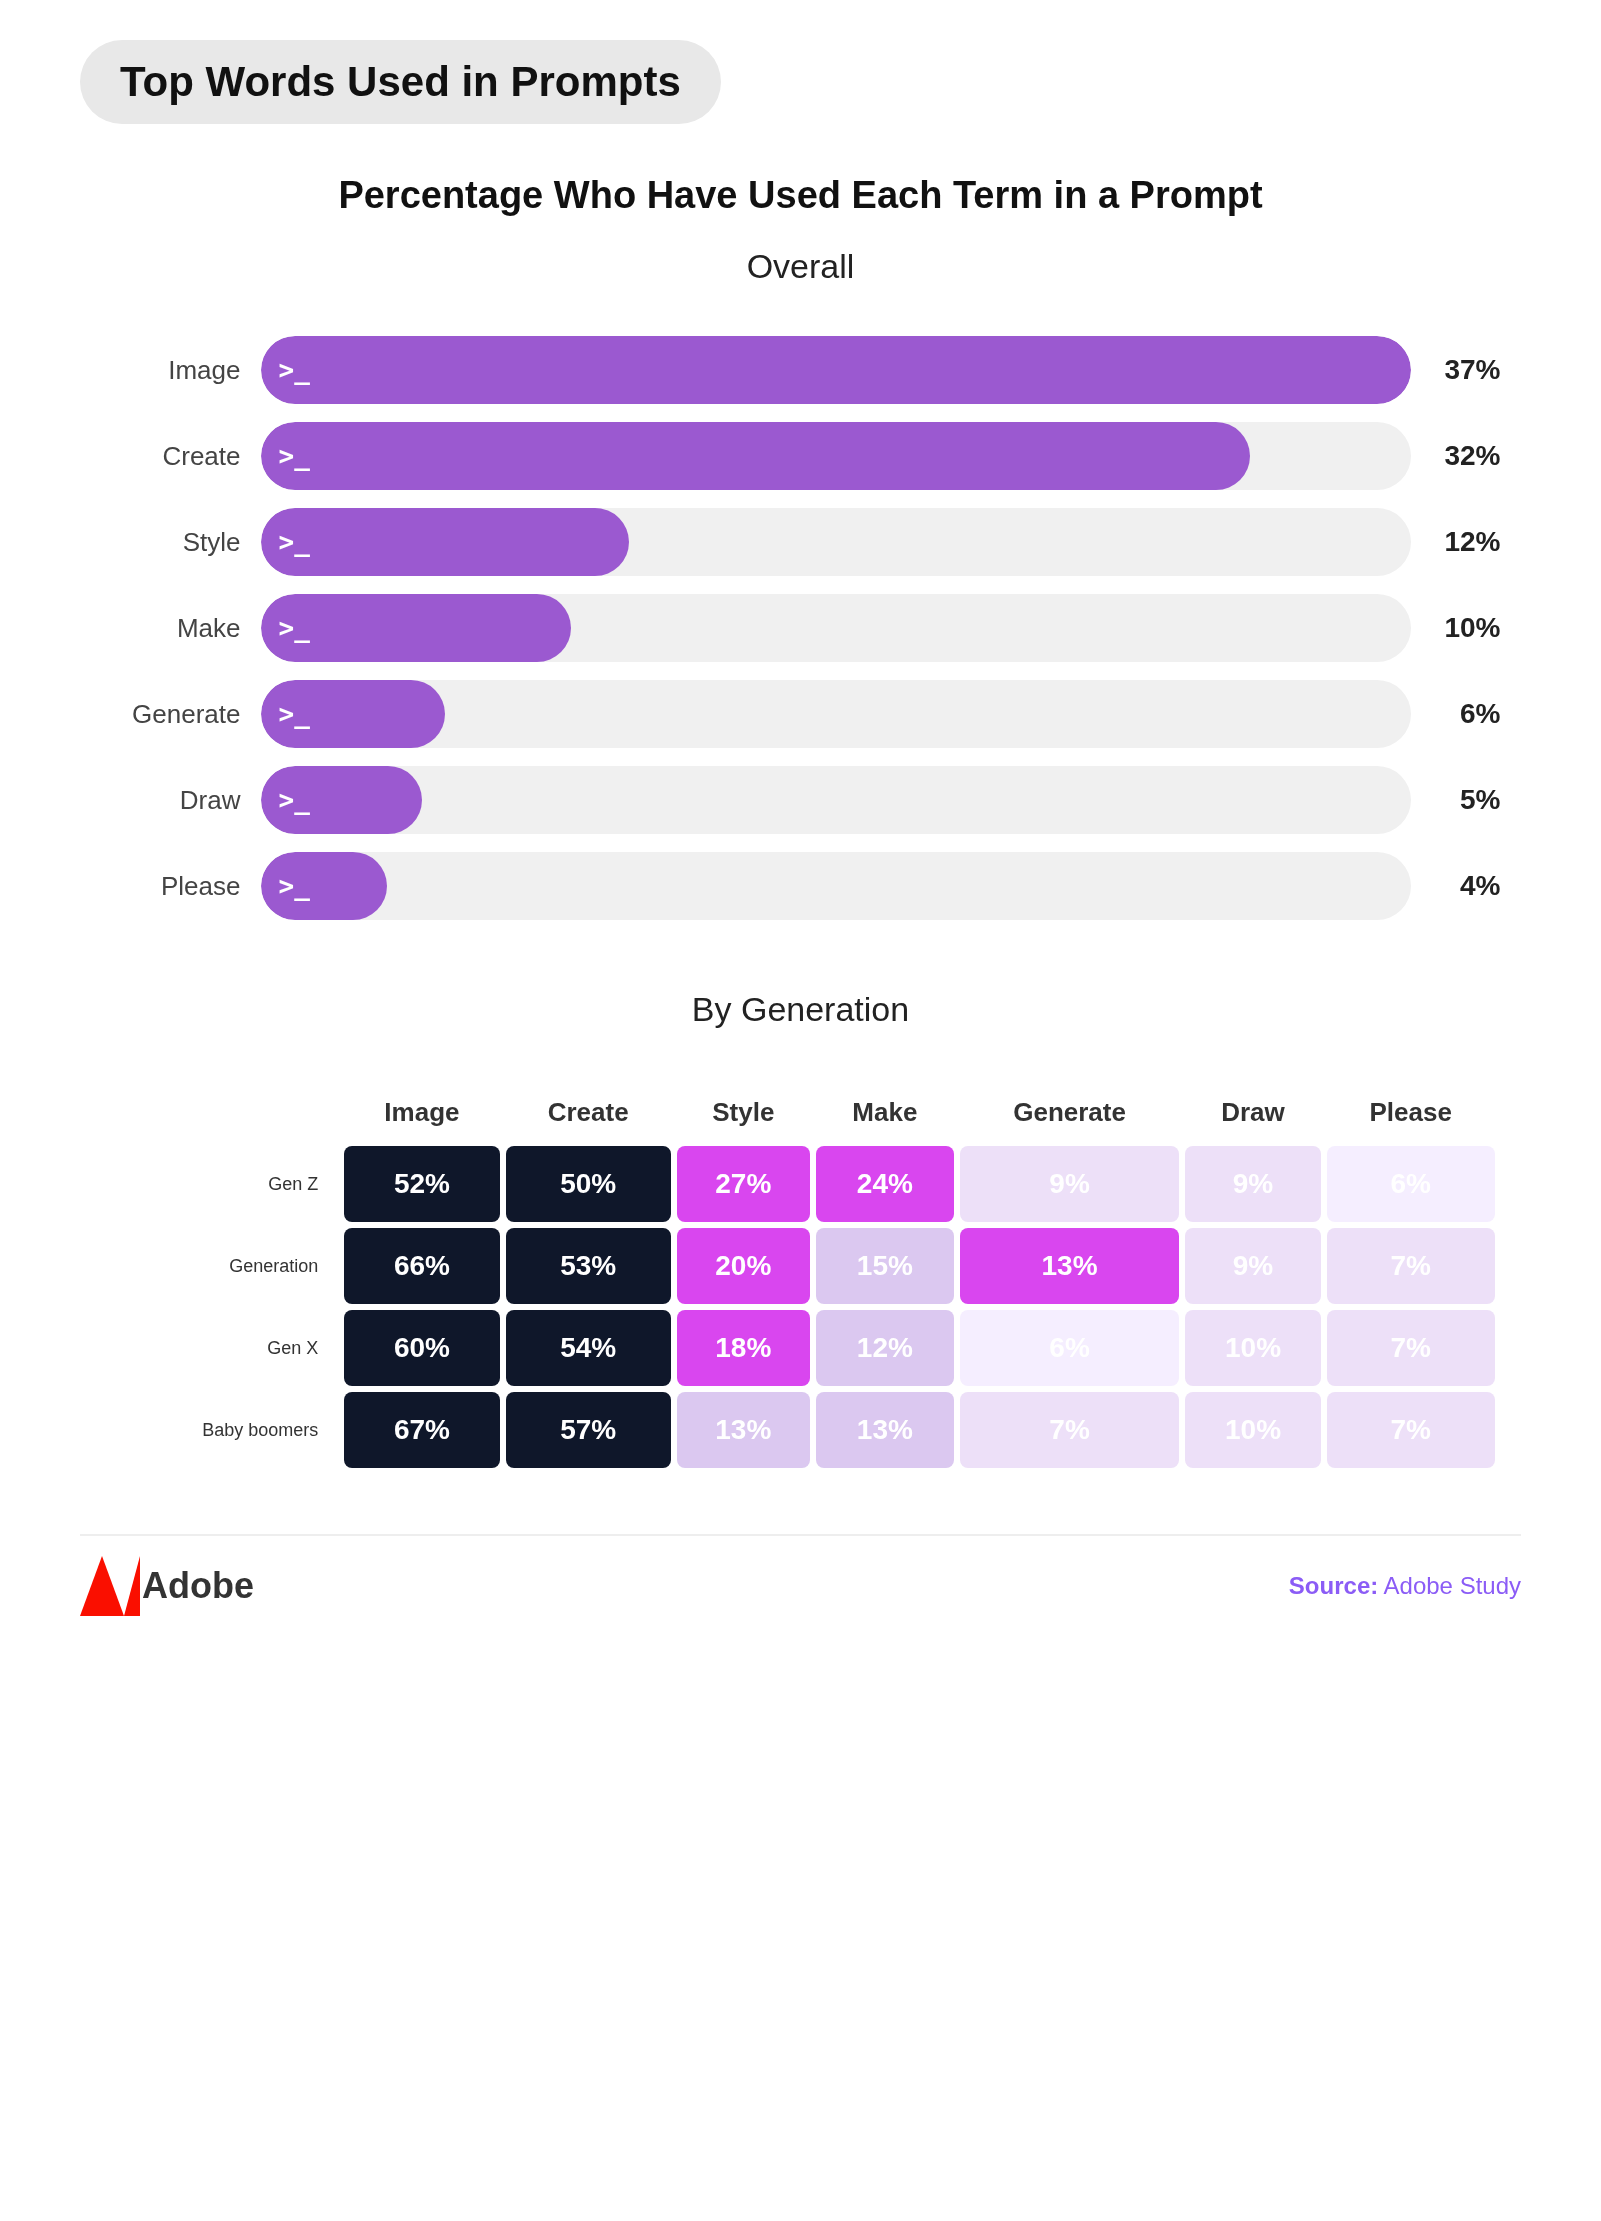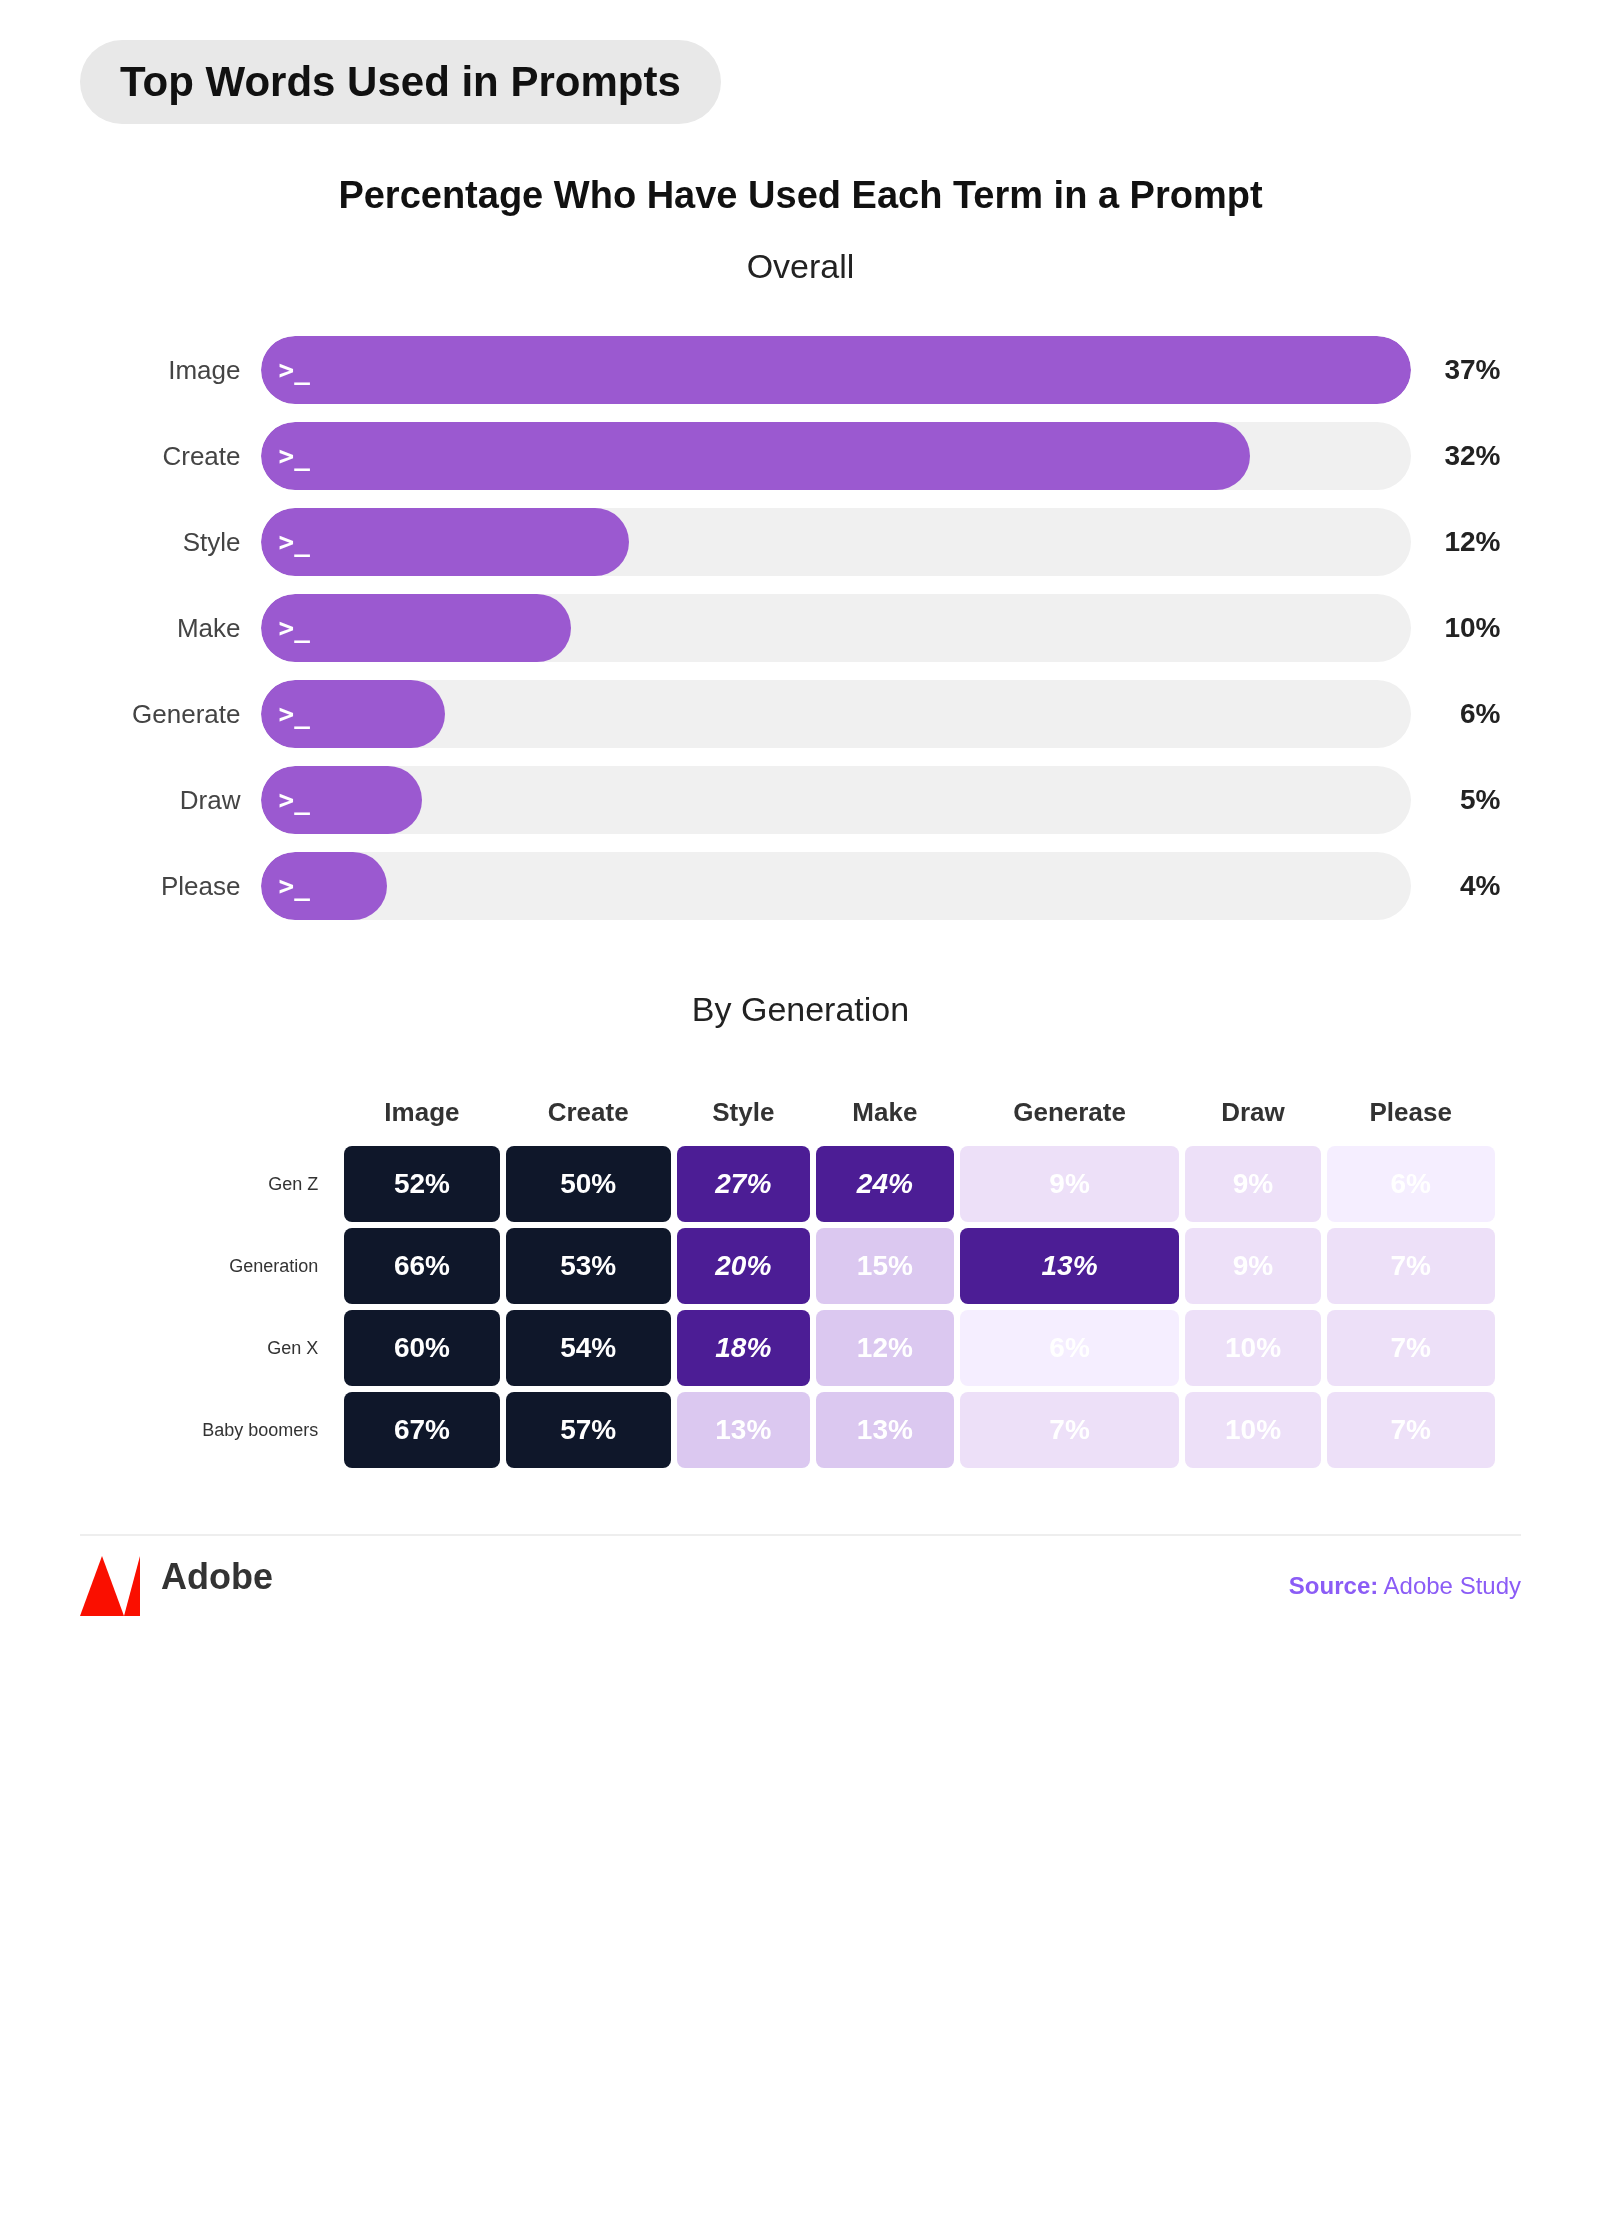--- a/index.html
+++ b/index.html
@@ -131,38 +131,39 @@
       text-align: center;
       font-size: 28px;
       font-weight: 700;
       padding: 22px 10px;
       border-radius: 8px;
       color: white;
     }
 
     
     .c-dark-purple { background: #0f172a; color: white; }
-    .c-light-purple{ background: #4c1d95; color: white; font-style: italic; }
+    .c-light-purple{ background: #d946ef; color: white; }
     .c-lighter-purple { background: #dbc8f0; color: #555; }
     .c-lightest-purple { background: #ede0f8; color: #666; }
     .c-very-light  { background: #f5eeff; color: #666; }
 
     
     .footer {
       display: flex;
       align-items: center;
       justify-content: space-between;
       margin-top: 40px;
       padding-top: 20px;
       border-top: 2px solid #eee;
     }
 
     .adobe-logo {
       display: flex;
-      gap: 21px;
+      align-items: center;
+      gap: 2px;
     }
 
     .adobe-logo-icon {
       width: 60px;
       height: 60px;
     }
 
     .adobe-logo-text {
       font-size: 36px;
       font-weight: 700;

